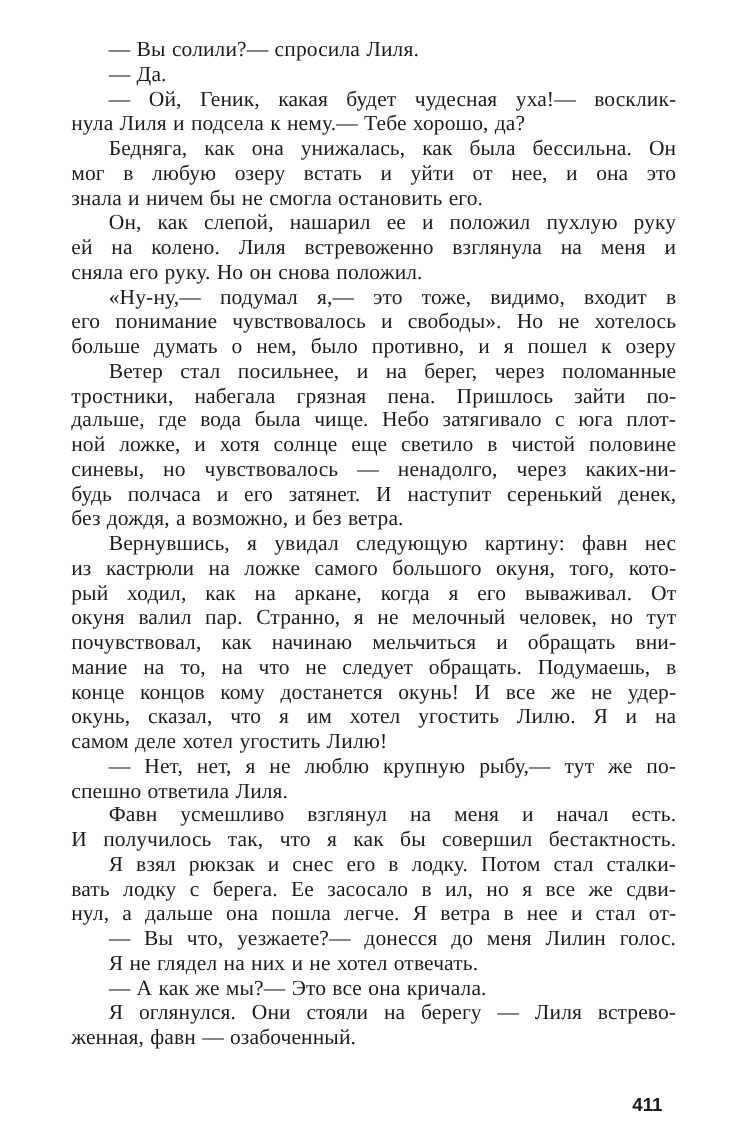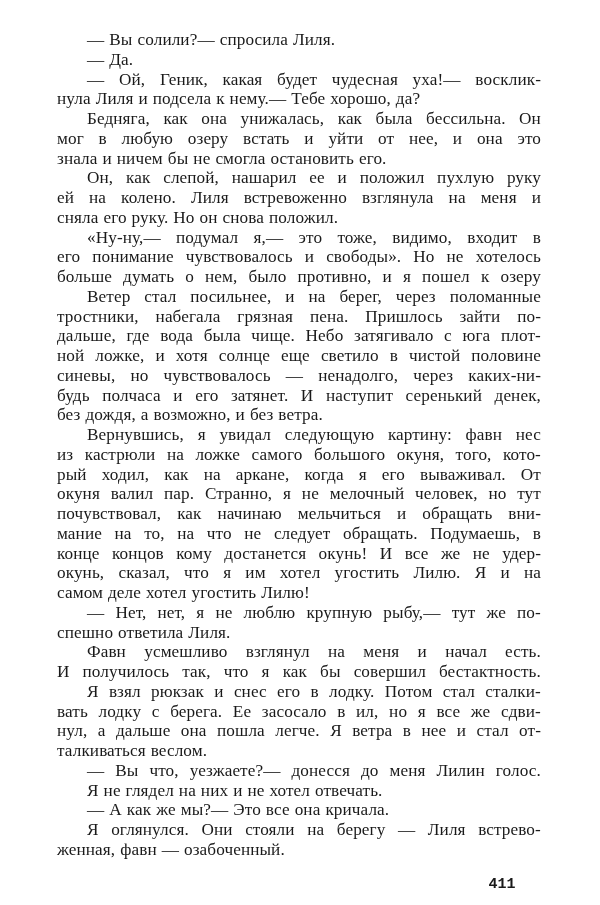--- a/index.html
+++ b/index.html
@@ -31,27 +31,27 @@
       letter-spacing: 0.1px;
     }
     .line.last {
       justify-content: flex-start;
     }
     .line.last span.w { margin-right: 5px; }
     .line.indent { padding-left: 30px; }
     .line span.w { display: inline-block; }
     .page-number {
       position: absolute;
-      left: 487px;
+      left: 500px;
       top: 876px;
       width: 30px;
       font-size: 15px;
       font-weight: bold;
-      text-align: center;
-      font-family: Liberation Mono, monospace;
+      text-align: right;
+      font-family: Liberation Sans, sans-serif;
       color: #1a1a1a;
     }
   </style>
 </head>
 <body>
 
 <div class="page" id="page">
     <div class="line indent last">
       <span class="w">—</span>
       <span class="w">Вы</span>
@@ -426,24 +426,20 @@
       <span class="w">пошла</span>
       <span class="w">легче.</span>
       <span class="w">Я</span>
       <span class="w">ветра</span>
       <span class="w">в</span>
       <span class="w">нее</span>
       <span class="w">и</span>
       <span class="w">стал</span>
       <span class="w">от-</span>
     </div>
-    <div class="line last">
-      <span class="w">талкиваться</span>
-      <span class="w">веслом.</span>
-    </div>
     <div class="line indent">
       <span class="w">—</span>
       <span class="w">Вы</span>
       <span class="w">что,</span>
       <span class="w">уезжаете?—</span>
       <span class="w">донесся</span>
       <span class="w">до</span>
       <span class="w">меня</span>
       <span class="w">Лилин</span>
       <span class="w">голос.</span>

